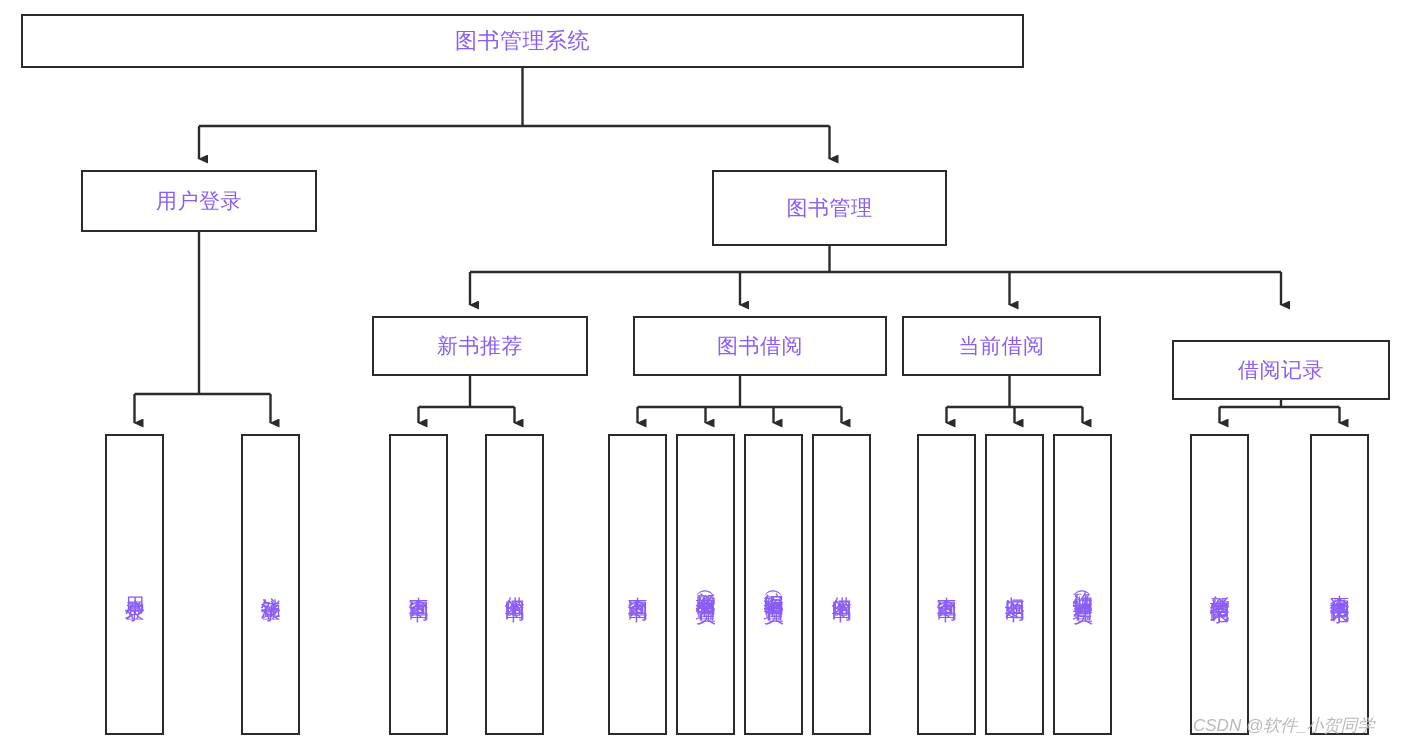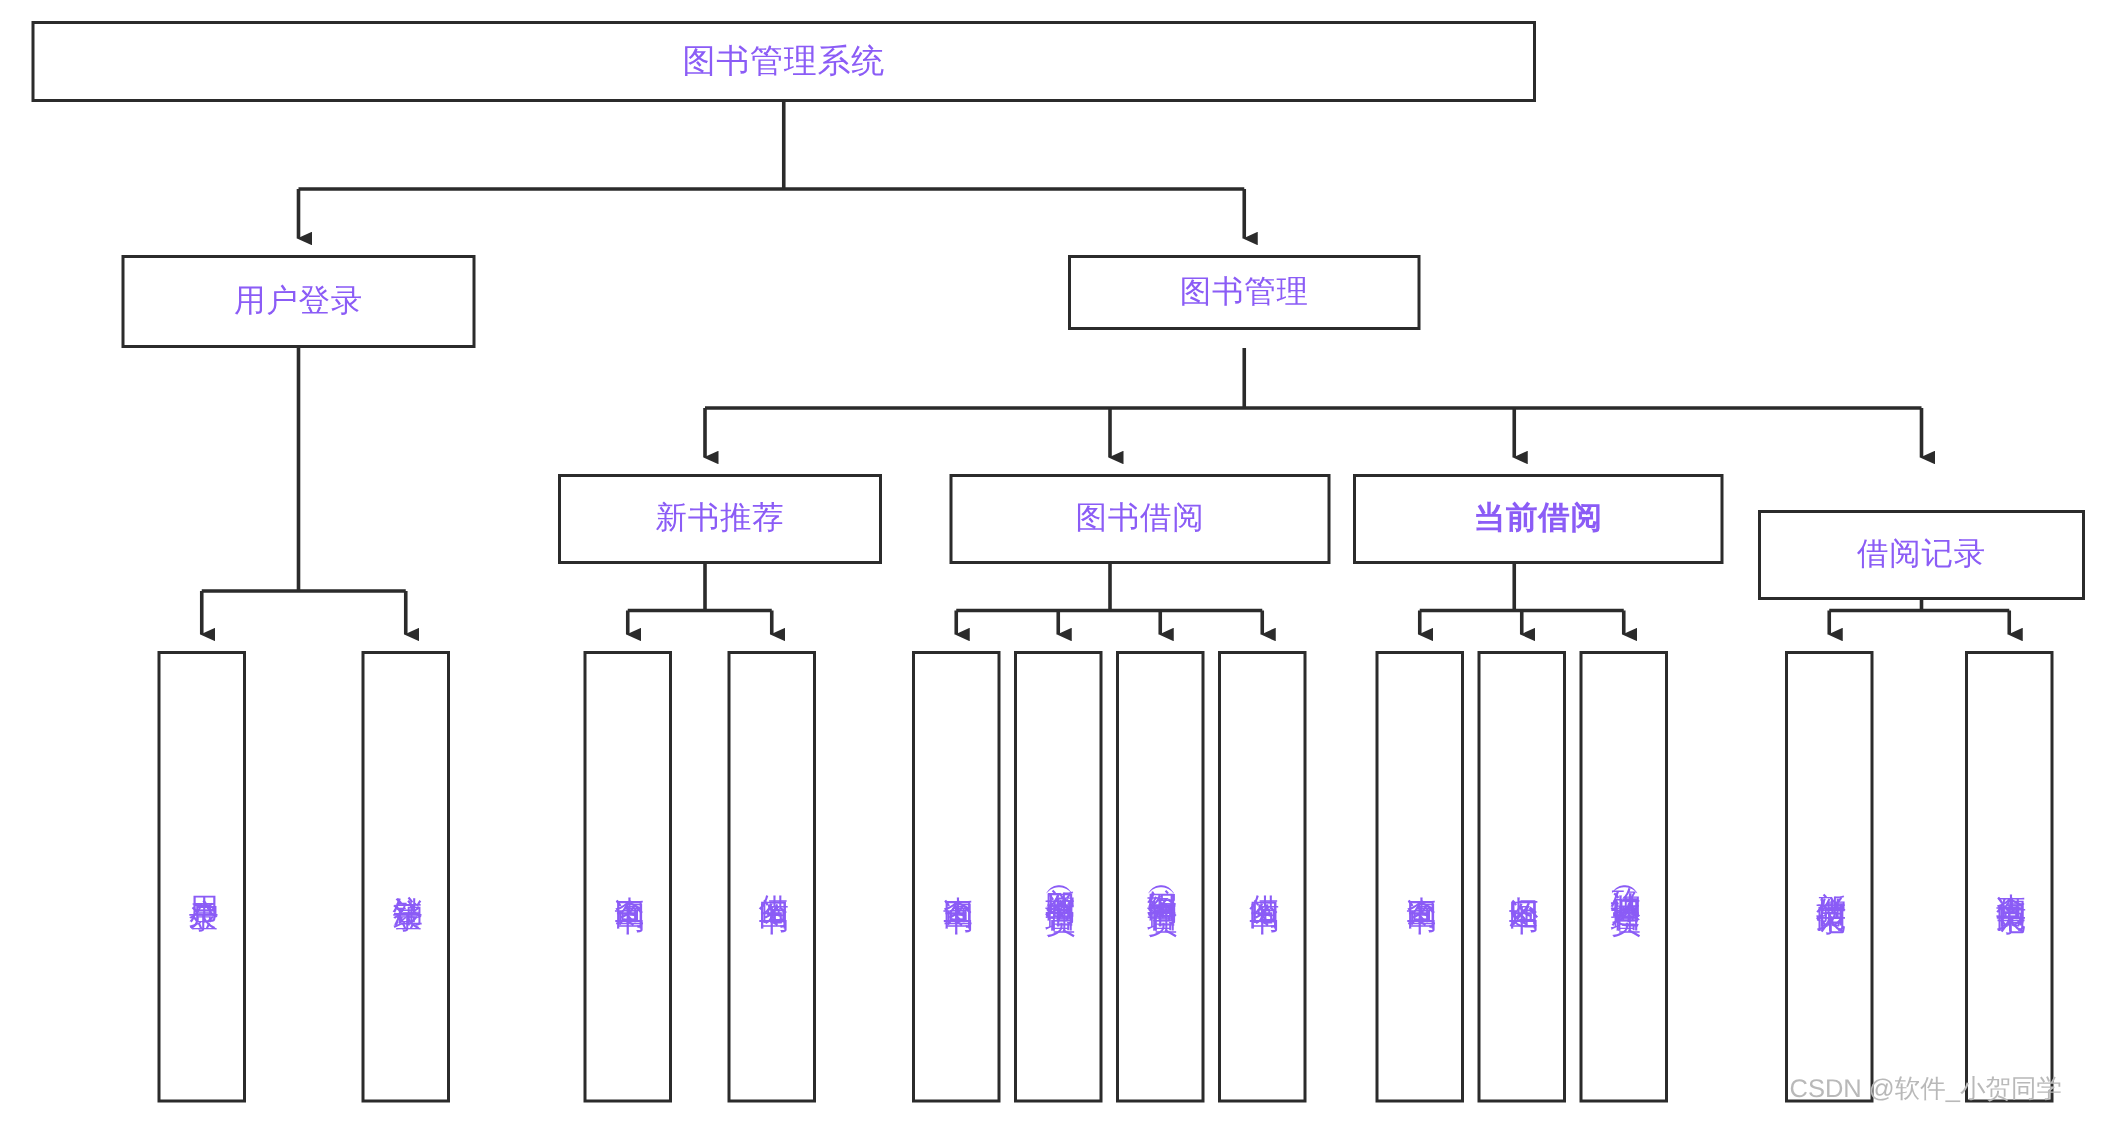--- a/index.html
+++ b/index.html
@@ -61,20 +61,21 @@
     display: block;
   }
   .watermark {
     position: absolute;
     font-family: "Liberation Sans", "DejaVu Sans", sans-serif;
     font-size: 17px;
     color: #b9b9b9;
     white-space: nowrap;
     pointer-events: none;
     user-select: none;
+    font-style: italic;
   }
 </style>
 </head>
 <body>
 
 <div id="diagram-root">
   <svg class="diagram-canvas" viewBox="0 0 1405 747" xmlns="http://www.w3.org/2000/svg">
     <defs>
       <marker id="arrowhead" markerWidth="9" markerHeight="10" refX="4.5" refY="9" orient="auto" markerUnits="userSpaceOnUse">
         <polygon points="0,0 9,0 4.5,10" fill="#2b2b2b"></polygon>
@@ -116,30 +117,30 @@
         <line x1="1339.5" y1="407" x2="1339.5" y2="423" stroke="#2b2b2b" stroke-width="2.4" marker-end="url(#arrowhead)"></line>
       </g>
   </svg>
   <div id="nodes-layer">
       <div class="node-box node-horizontal node-root" style="left: 21px; top: 14px; width: 1003px; height: 54px;">
         <span class="node-label">图书管理系统</span>
       </div>
       <div class="node-box node-horizontal" style="left: 81px; top: 170px; width: 236px; height: 62px;">
         <span class="node-label">用户登录</span>
       </div>
-      <div class="node-box node-horizontal" style="left: 712px; top: 170px; width: 235px; height: 50px;">
+      <div class="node-box node-horizontal" style="left: 712px; top: 170px; width: 235px; height: 76px;">
         <span class="node-label">图书管理</span>
       </div>
       <div class="node-box node-horizontal" style="left: 372px; top: 316px; width: 216px; height: 60px;">
         <span class="node-label">新书推荐</span>
       </div>
       <div class="node-box node-horizontal" style="left: 633px; top: 316px; width: 254px; height: 60px;">
         <span class="node-label">图书借阅</span>
       </div>
-      <div class="node-box node-horizontal" style="left: 902px; top: 316px; width: 247px; height: 60px; font-weight: bold;">
+      <div class="node-box node-horizontal" style="left: 902px; top: 316px; width: 199px; height: 60px;">
         <span class="node-label">当前借阅</span>
       </div>
       <div class="node-box node-horizontal" style="left: 1172px; top: 316px; width: 218px; height: 60px; margin-top: 24px;">
         <span class="node-label">借阅记录</span>
       </div>
       <div class="node-box node-vertical" style="left: 105px; top: 434px; width: 59px; height: 301px;">
         <span class="node-label">用户登录</span>
       </div>
       <div class="node-box node-vertical" style="left: 241px; top: 434px; width: 59px; height: 301px;">
         <span class="node-label">注销登录</span>

